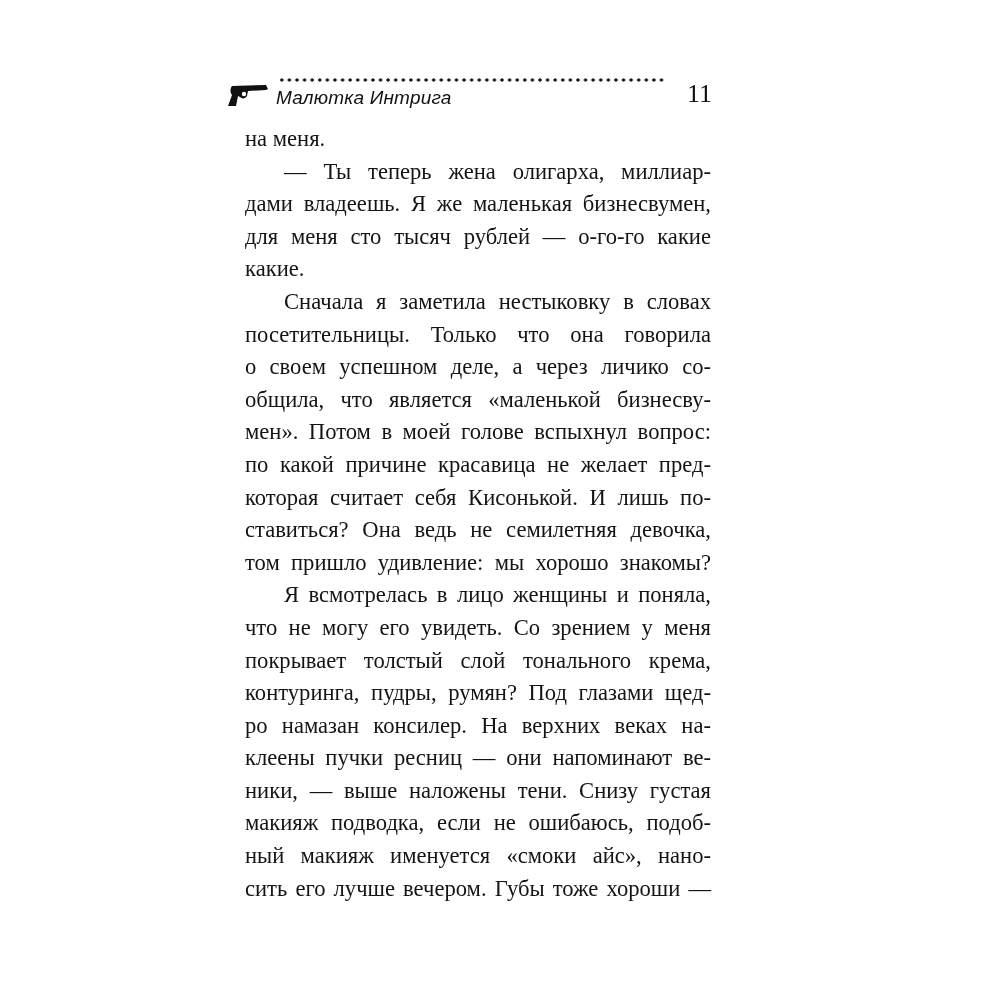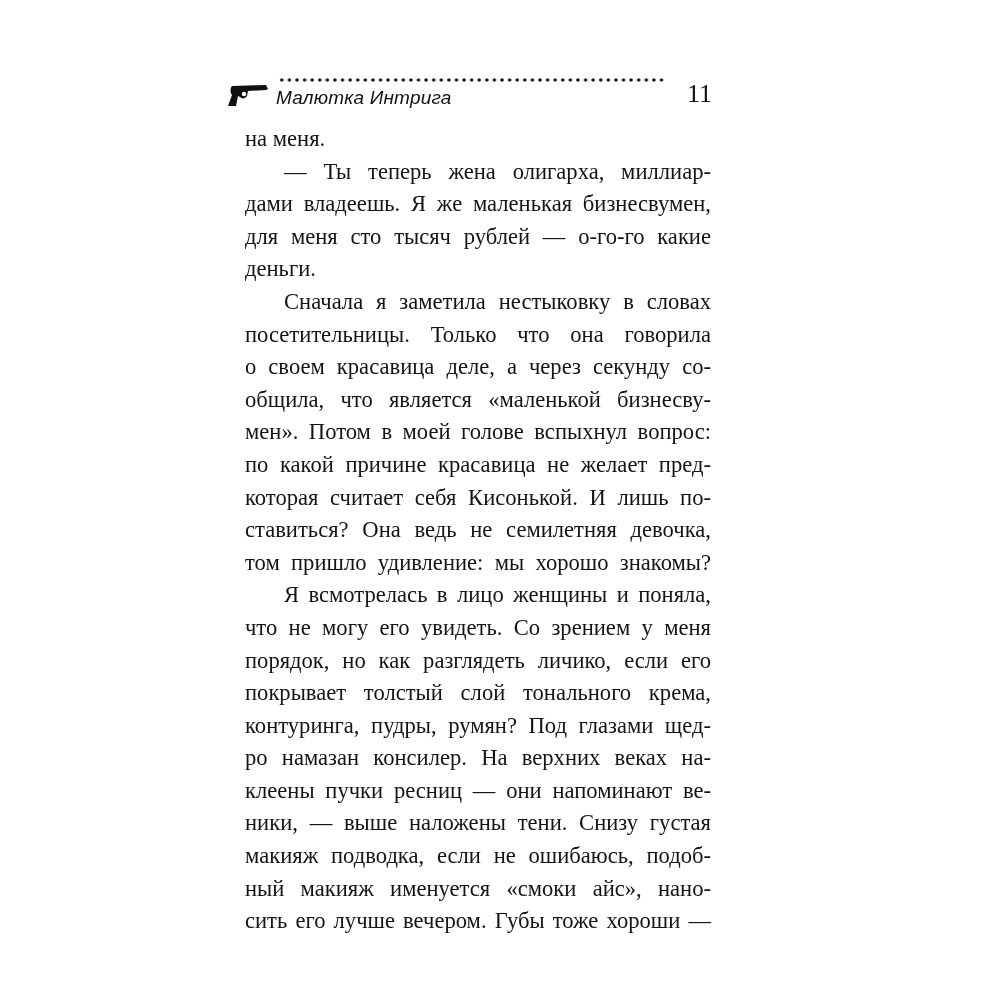--- a/index.html
+++ b/index.html
@@ -33,33 +33,32 @@
     <div class="dots"></div>
     <div class="runner">Малютка Интрига</div>
     <div class="folio">11</div>
   </div>
 
   <div class="body-text" id="body-text">
       <div class="line last">на меня.</div>
       <div class="line indent">— Ты теперь жена олигарха, миллиар-</div>
       <div class="line">дами владеешь. Я же маленькая бизнесвумен,</div>
       <div class="line">для меня сто тысяч рублей — о-го-го какие</div>
-      <div class="line last">деньги.</div>
+      <div class="line last">какие.</div>
       <div class="line indent">Сначала я заметила нестыковку в словах</div>
       <div class="line">посетительницы. Только что она говорила</div>
-      <div class="line">о своем красавица деле, а через секунду со-</div>
+      <div class="line">о своем успешном деле, а через личико со-</div>
       <div class="line">общила, что является «маленькой бизнесву-</div>
       <div class="line">мен». Потом в моей голове вспыхнул вопрос:</div>
       <div class="line">по какой причине красавица не желает пред-</div>
       <div class="line">которая считает себя Кисонькой. И лишь по-</div>
       <div class="line">ставиться? Она ведь не семилетняя девочка,</div>
       <div class="line">том пришло удивление: мы хорошо знакомы?</div>
       <div class="line indent">Я всмотрелась в лицо женщины и поняла,</div>
       <div class="line">что не могу его увидеть. Со зрением у меня</div>
-      <div class="line">порядок, но как разглядеть личико, если его</div>
       <div class="line">покрывает толстый слой тонального крема,</div>
       <div class="line">контуринга, пудры, румян? Под глазами щед-</div>
       <div class="line">ро намазан консилер. На верхних веках на-</div>
       <div class="line">клеены пучки ресниц — они напоминают ве-</div>
       <div class="line">ники, — выше наложены тени. Снизу густая</div>
       <div class="line">макияж подводка, если не ошибаюсь, подоб-</div>
       <div class="line">ный макияж именуется «смоки айс», нано-</div>
       <div class="line">сить его лучше вечером. Губы тоже хороши —</div>
     </div>
 </div>

